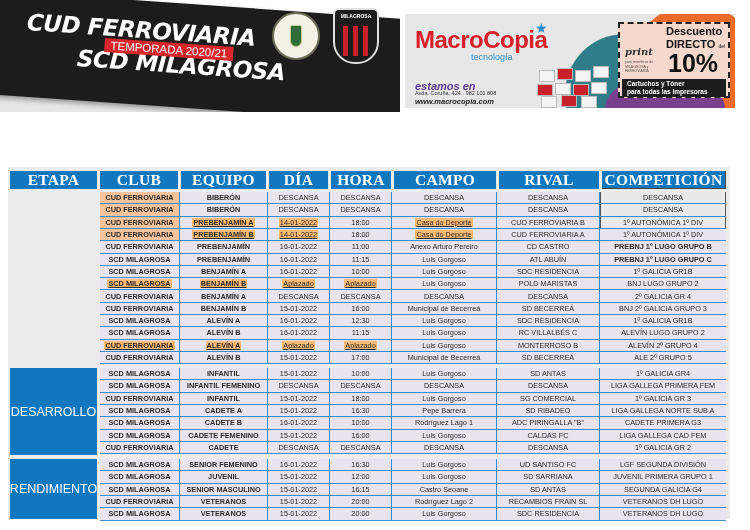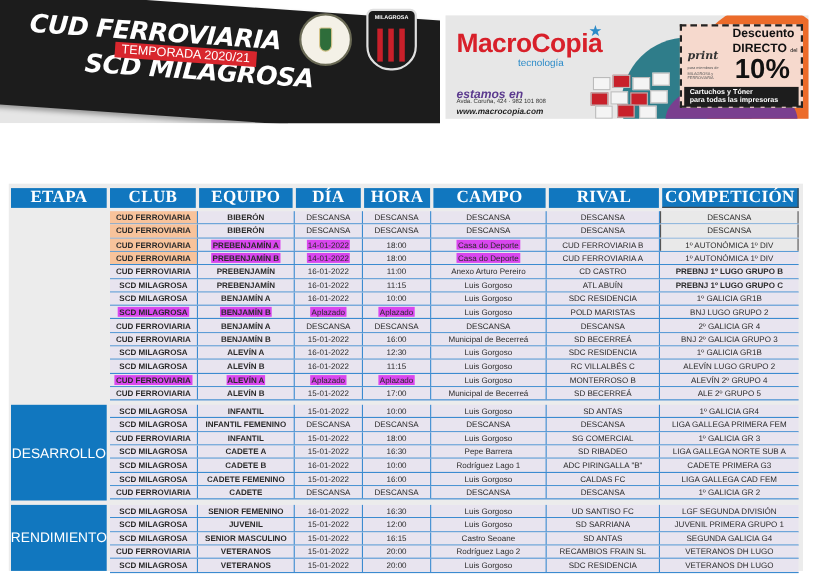--- a/index.html
+++ b/index.html
@@ -91,21 +91,21 @@
   .cell.b { font-weight: bold; }
   .c-club { width: 80px; }
   .c-equipo { width: 88px; }
   .c-dia { width: 62px; }
   .c-hora { width: 62px; }
   .c-campo { width: 105px; }
   .c-rival { width: 103px; }
   .c-comp { width: 126px; border-right: none; }
   .c-comp.boxed { background: #e9e9e9; border-left: 1px solid #555; border-right: 1px solid #555; }
   .club-orange { background: #f8c39b; }
-  .hl span { background: #d946ef; }
+  .hl span { background: #fdba74; text-decoration: underline; }
 </style>
 </head>
 <body>
 
 <div class="banner">
   <div class="banner-left">
     <div class="banner-grey"></div>
     <div class="banner-black"></div>
     <div class="title-1">CUD FERROVIARIA</div>
     <div class="title-2">SCD MILAGROSA</div>

